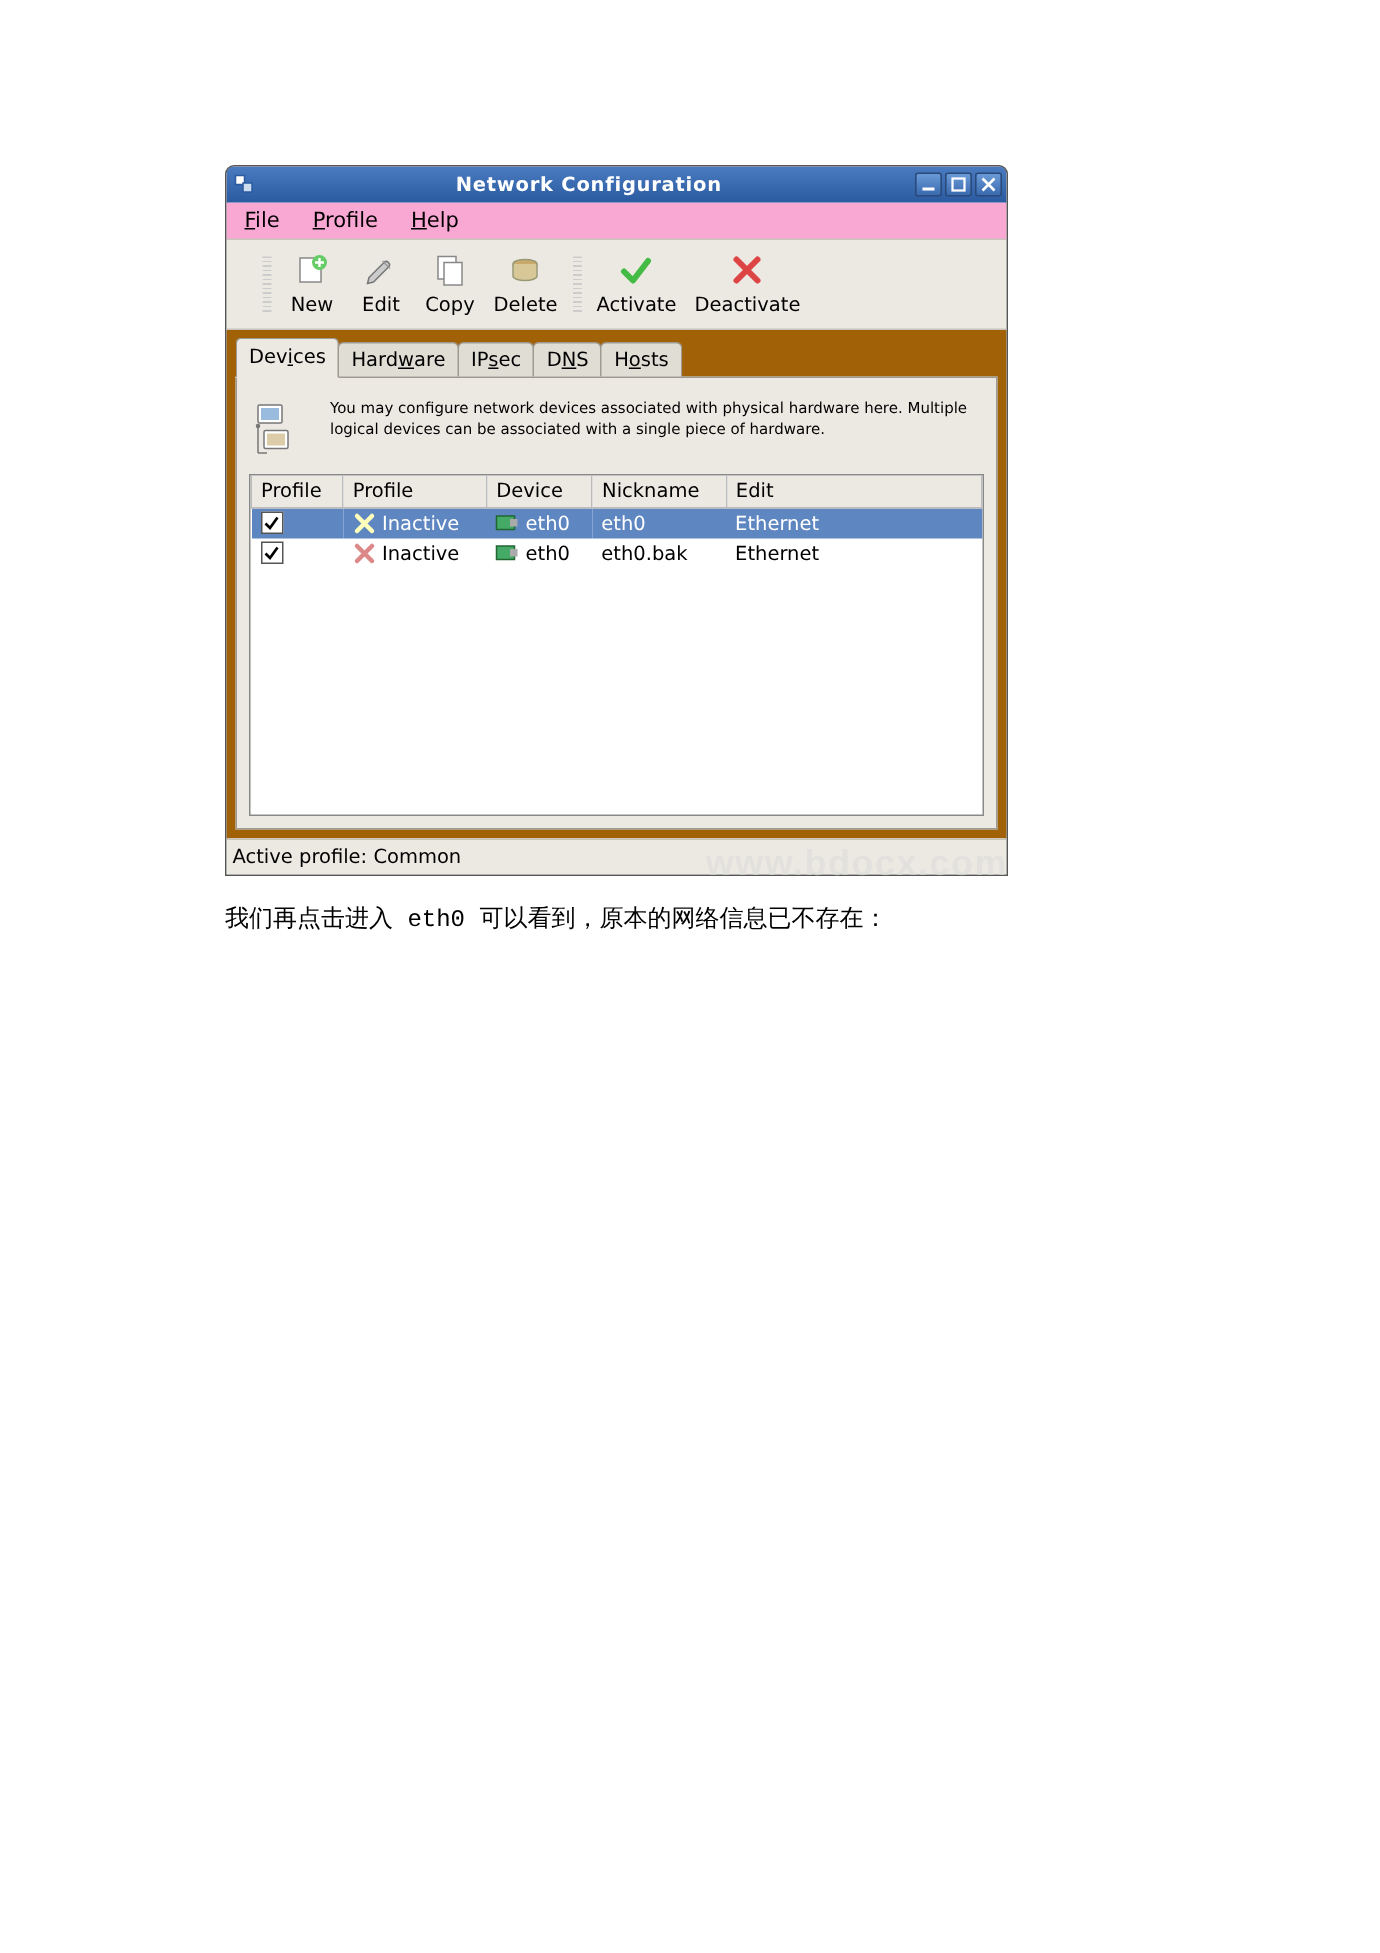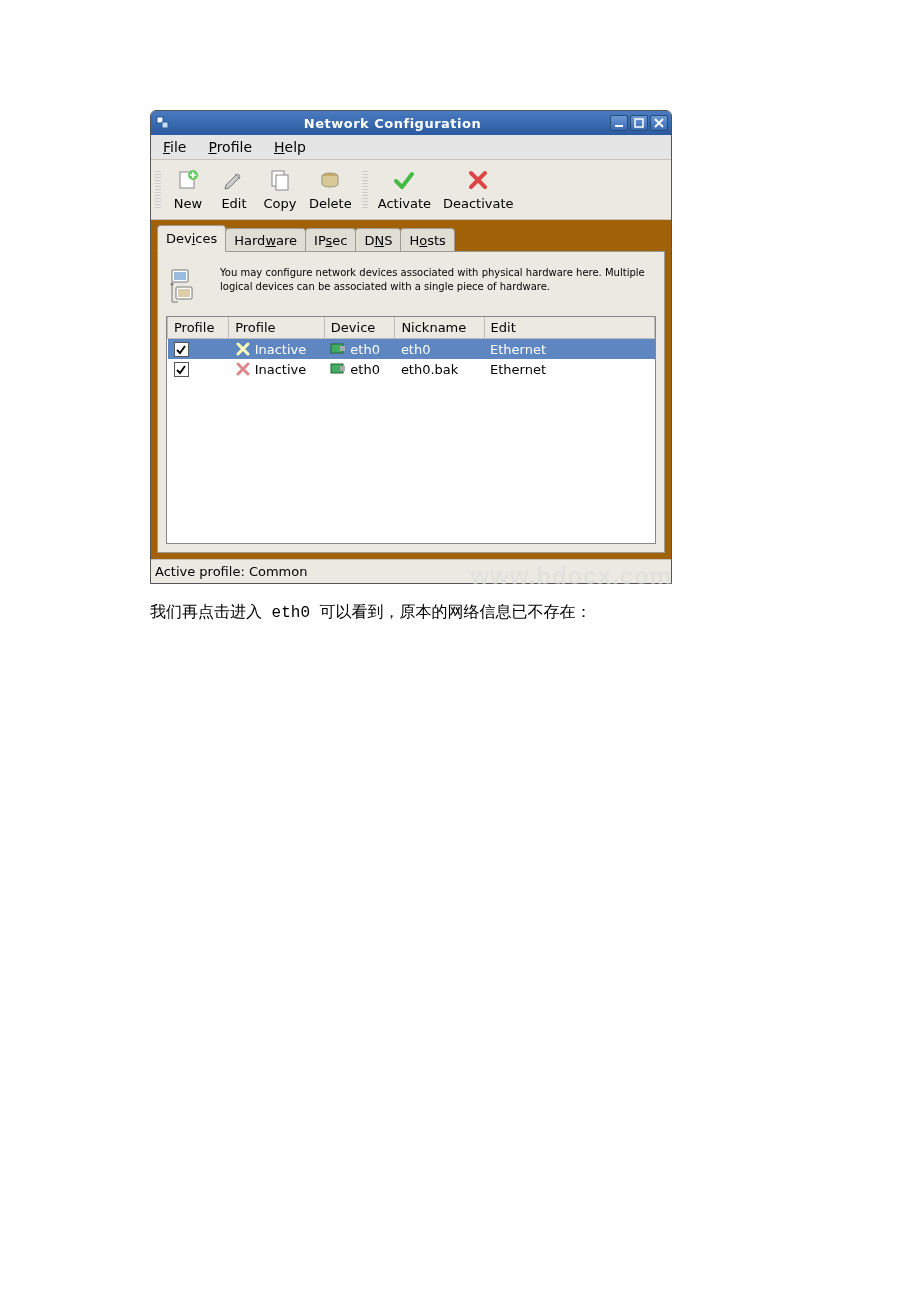--- a/index.html
+++ b/index.html
@@ -46,34 +46,34 @@
     .win-btn {
       width: 18px; height: 16px;
       background: linear-gradient(#6a9ad6, #3a6aaf);
       border: 1px solid #2a4a7a;
       border-radius: 2px;
       display: flex; align-items: center; justify-content: center;
       cursor: pointer;
     }
     .win-btn svg { width: 10px; height: 10px; }
     .menubar {
-      background: #e5e5e5;
+      background: #f9a8d4;
       border-bottom: 1px solid #c8c4bc;
       padding: 2px 6px;
       display: flex;
       gap: 10px;
     }
     .menu-item {
       padding: 2px 6px;
       cursor: pointer;
     }
     .menu-item u { text-decoration: underline; }
     .toolbar {
       background: #ece9e2;
-      padding: 6px 0;
+      padding: 6px 20px;
       display: flex;
       align-items: center;
       border-bottom: 1px solid #c8c4bc;
     }
     .tb-grip {
       width: 6px; height: 38px;
       margin: 0 4px;
       background: repeating-linear-gradient(#ccc 0 1px, transparent 1px 3px);
     }
     .tb-btn {

